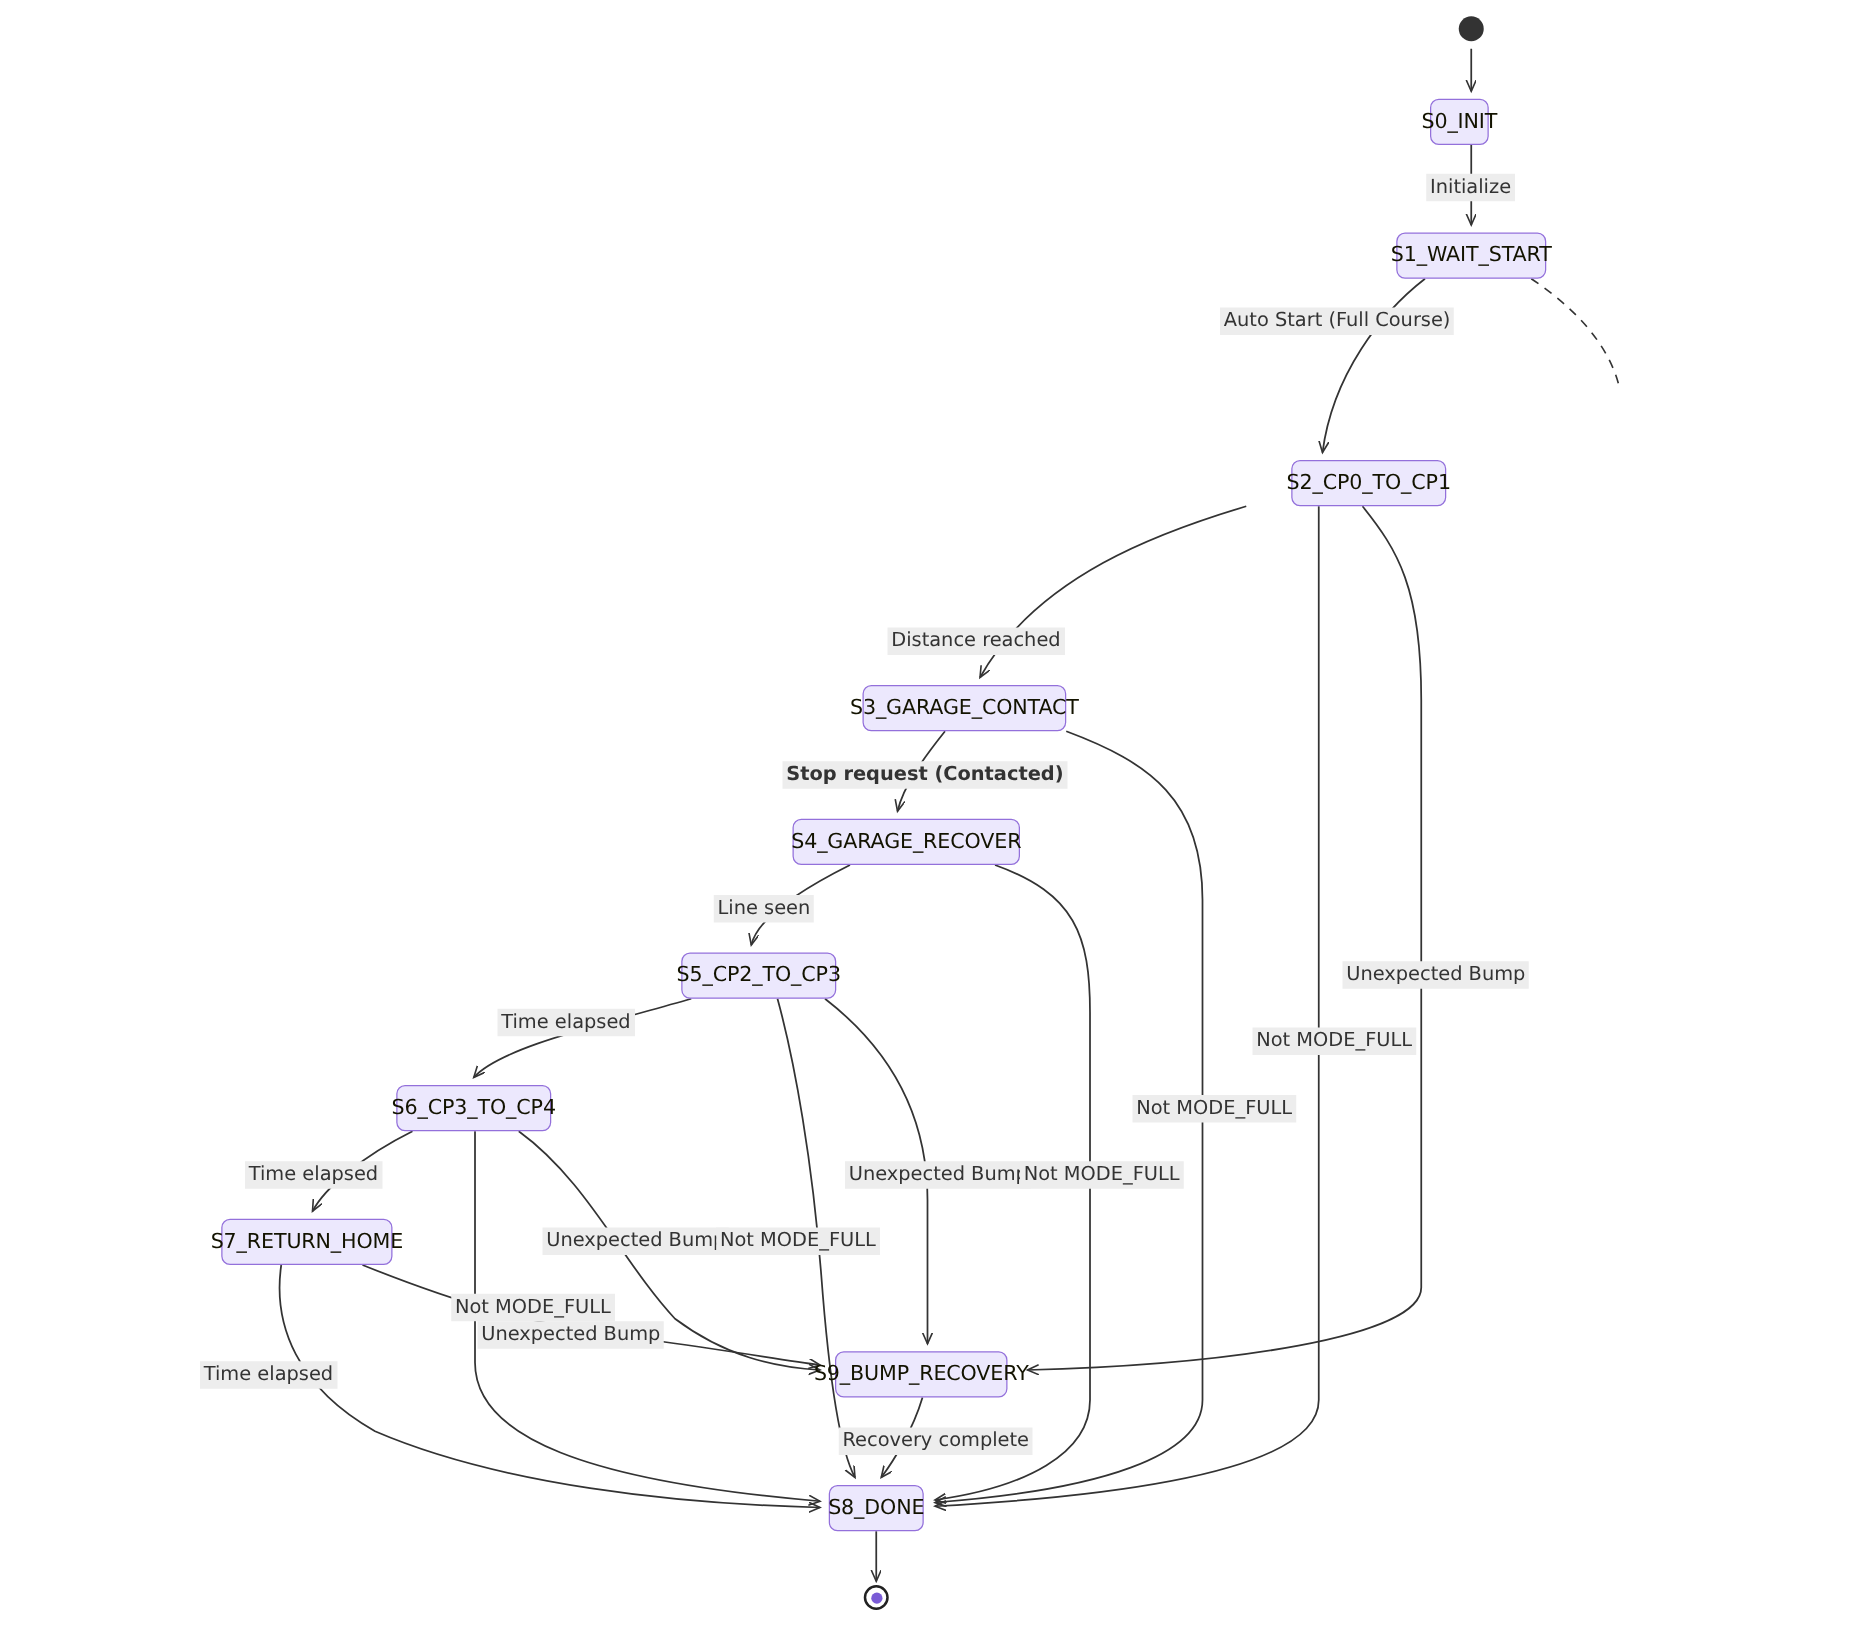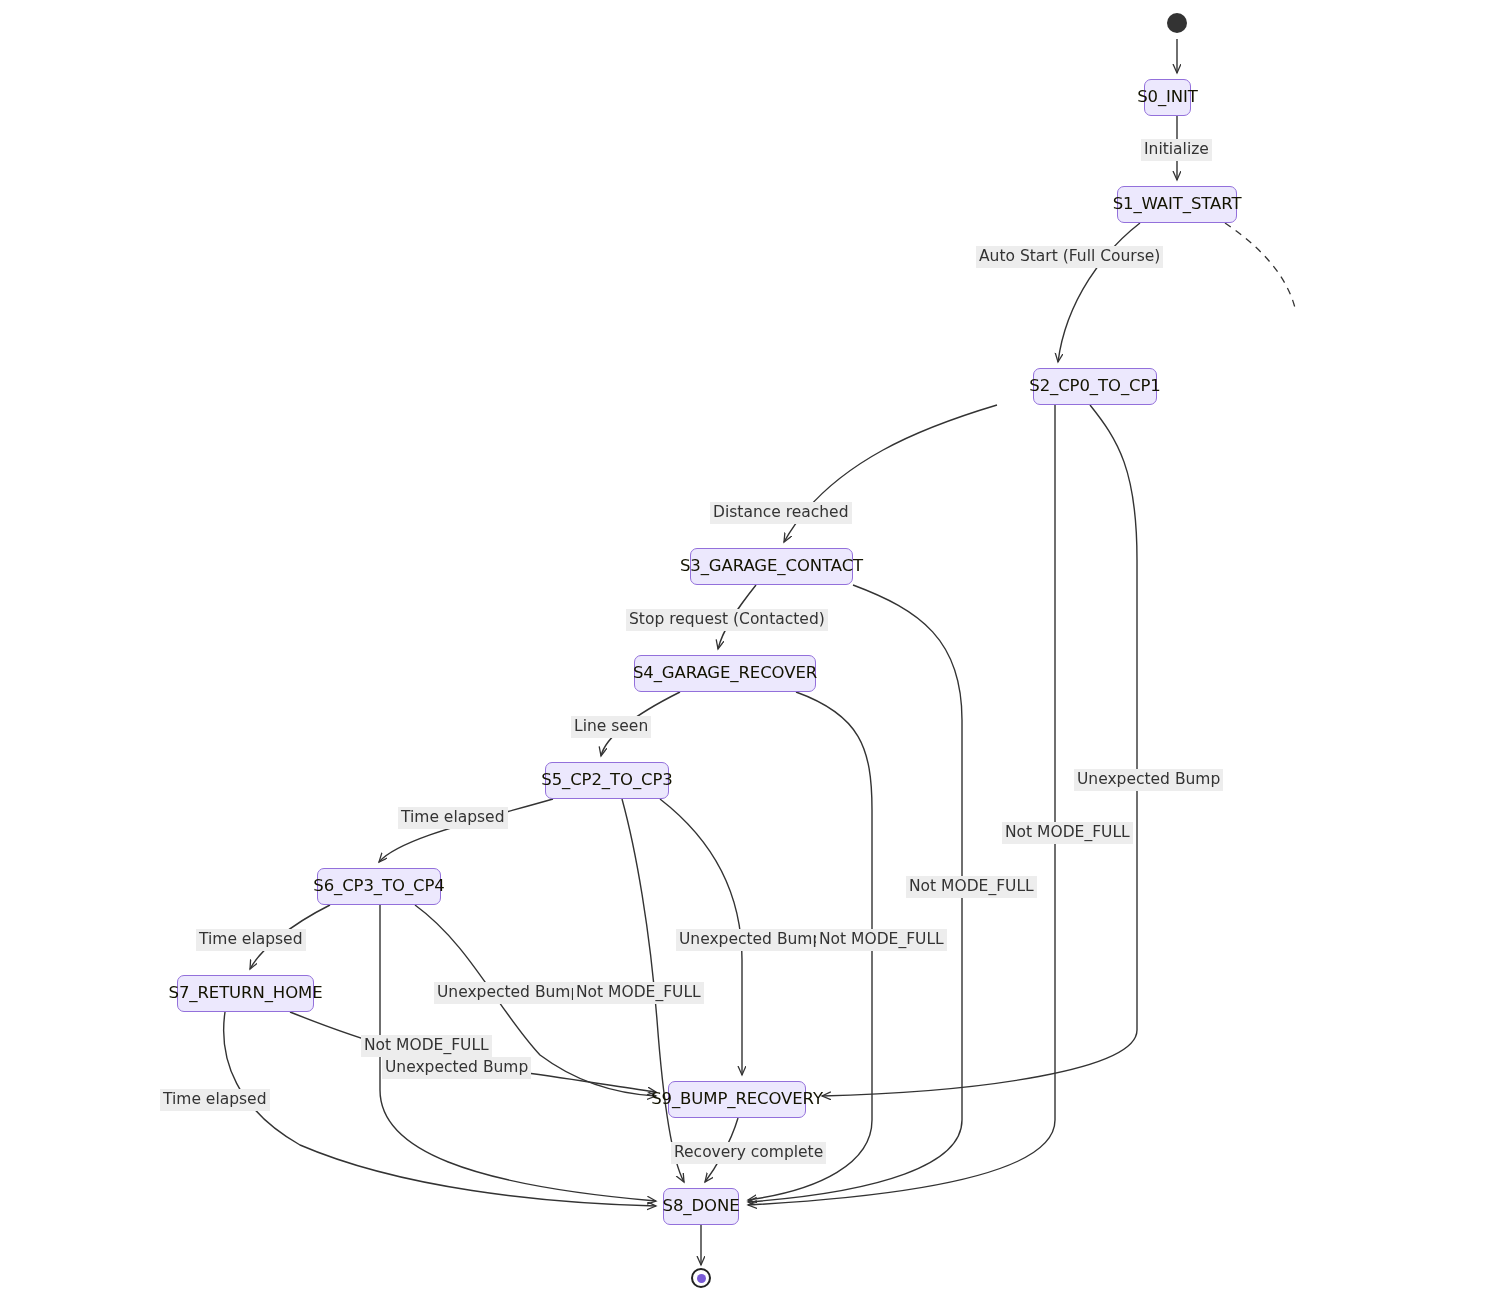--- a/index.html
+++ b/index.html
@@ -177,21 +177,21 @@
   <div class="state-node" style="left:668px; top:1081px; width:138px; height:37px;">S9_BUMP_RECOVERY</div>
 
   <div class="state-node" style="left:663px; top:1188px; width:76px; height:37px;">S8_DONE</div>
 
   <div class="edge-label" style="left:1141px; top:139px;">Initialize</div>
 
   <div class="edge-label" style="left:976px; top:246px;">Auto Start (Full Course)</div>
 
   <div class="edge-label" style="left:710px; top:502px;">Distance reached</div>
 
-  <div class="edge-label" style="left:626px; top:609px;">Stop request (Contacted)</div>
+  <div class="edge-label" style="left:626px; top:609px;font-weight:bold;">Stop request (Contacted)</div>
 
   <div class="edge-label" style="left:571px; top:716px;">Line seen</div>
 
   <div class="edge-label" style="left:398px; top:807px;">Time elapsed</div>
 
   <div class="edge-label" style="left:196px; top:929px;">Time elapsed</div>
 
   <div class="edge-label" style="left:160px; top:1089px;">Time elapsed</div>
 
   <div class="edge-label" style="left:1074px; top:769px;">Unexpected Bump</div>

